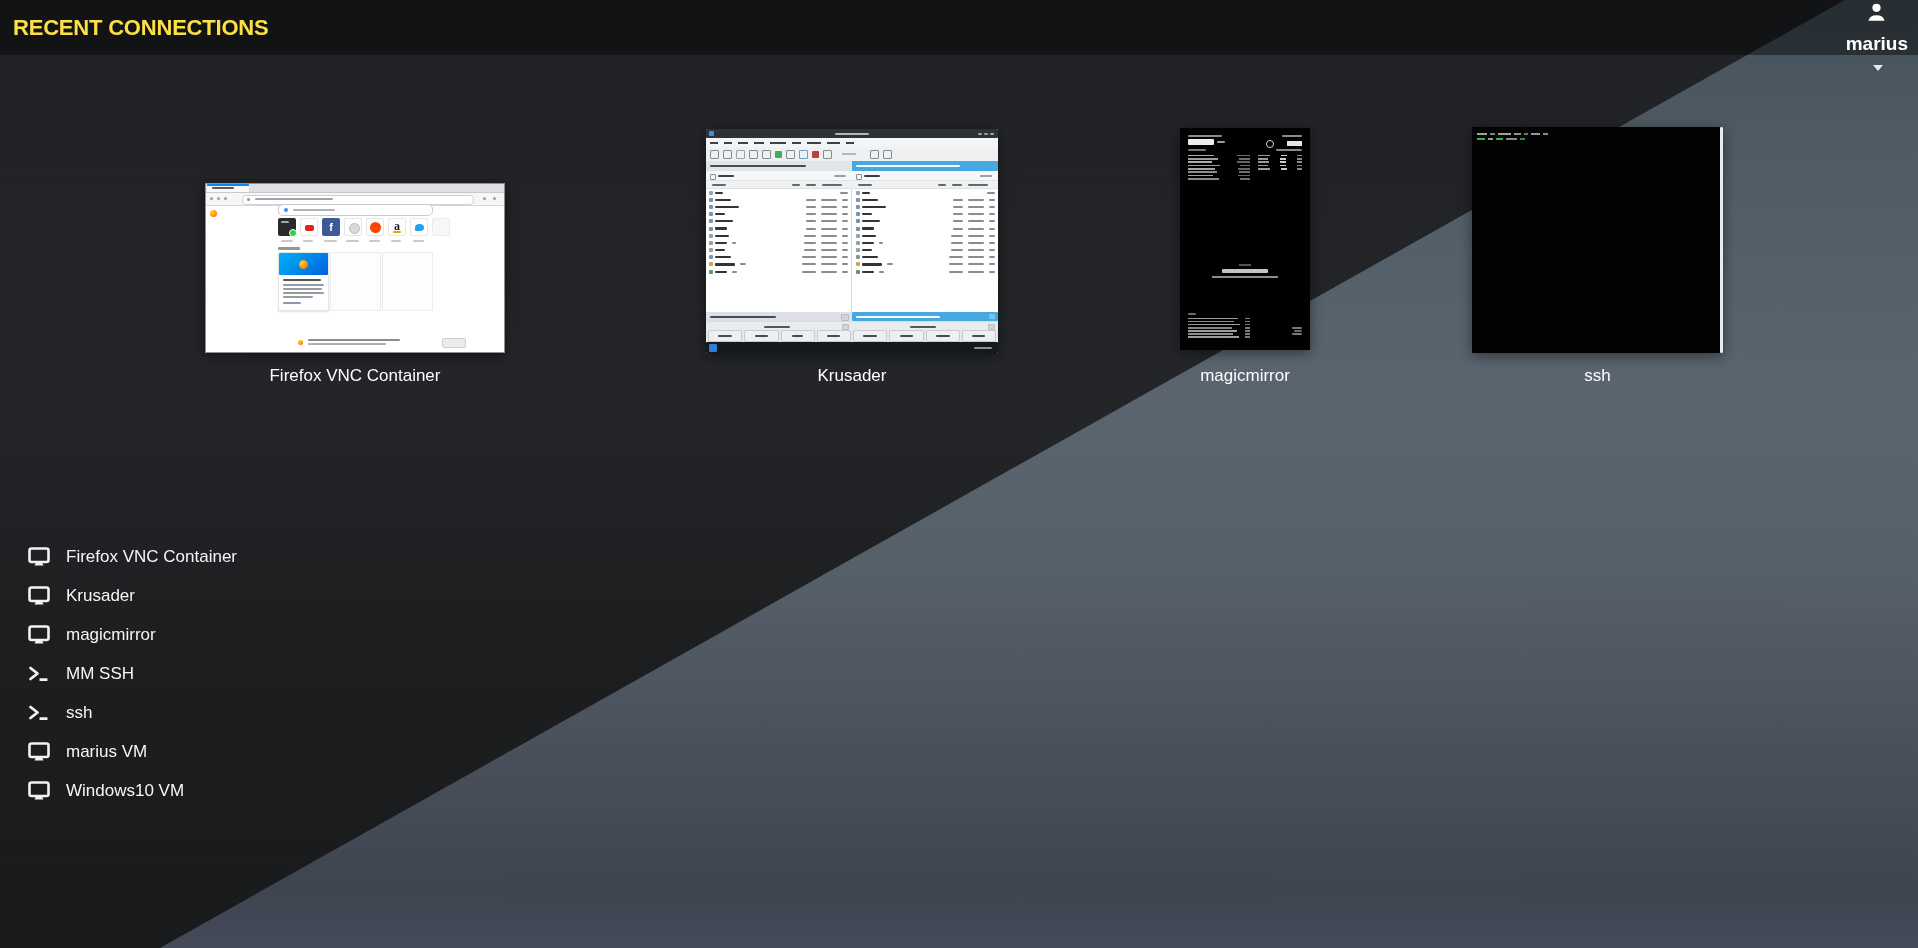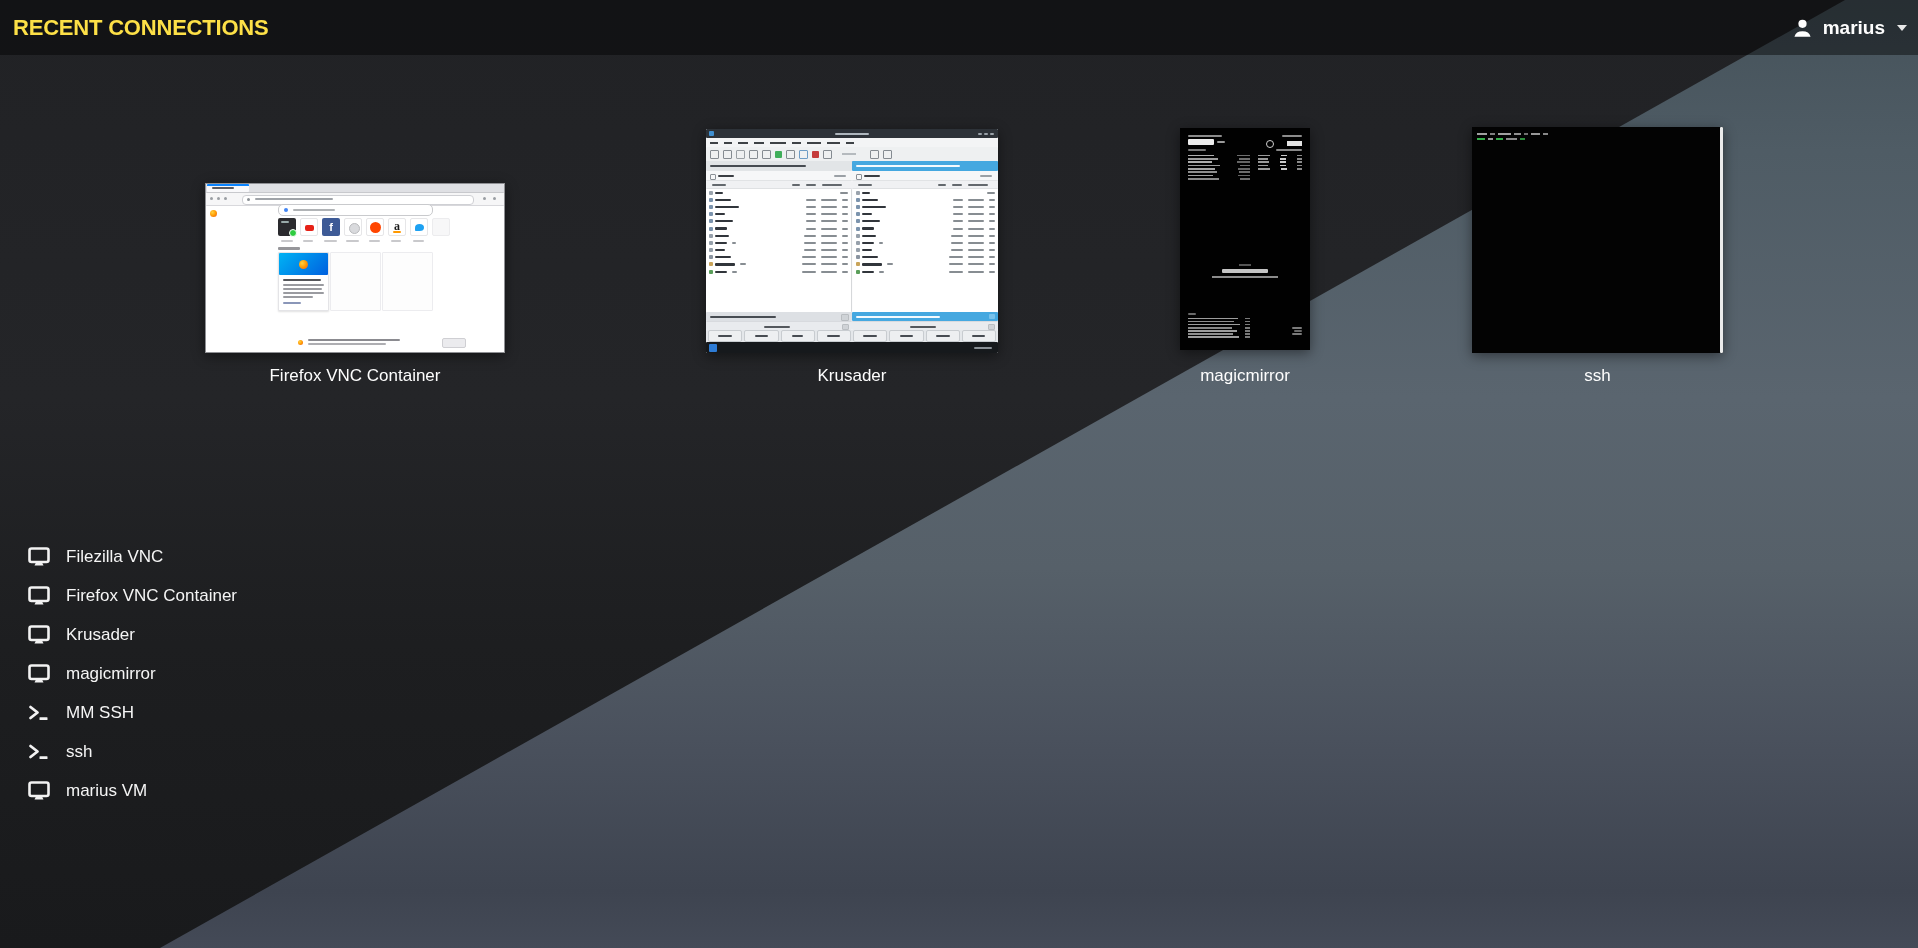--- a/index.html
+++ b/index.html
@@ -10,21 +10,21 @@
     background:linear-gradient(180deg,#45525a 0%,#4f5c65 16%,#5a656f 42%,#566069 60%,#4a515d 78%,#3e4450 94%,#444a57 100%);}
   .bg-shard{position:absolute;inset:0;
     background:linear-gradient(180deg,#212225 0%,#242528 42%,#1d1e20 68%,#191a1c 100%);
     clip-path:polygon(0 0,1845px 0,160px 948px,0 948px);}
   
   .topbar{position:absolute;left:0;top:0;width:100%;height:55px;background:rgba(0,0,0,0.43);}
   .allbar{position:absolute;left:0;top:455px;width:100%;height:58px;background:rgba(0,0,0,0.36);}
   .bar-title{position:absolute;left:13px;top:0;bottom:0;display:flex;align-items:center;
     font-size:22px;font-weight:bold;letter-spacing:-0.2px;color:#fde047;}
   
-  .user-menu{position:absolute;right:10px;top:0;height:55px;display:flex;align-items:center;gap:9px;cursor:pointer;}
+  .user-menu{position:absolute;right:10px;top:0;height:55px;display:flex;align-items:center;gap:9px;cursor:pointer;flex-direction:column;}
   .user-name{font-size:19px;font-weight:bold;color:#fdfdfd;}
   
   .filter-box{position:absolute;right:9px;top:466px;width:242px;height:32px;
     background:rgba(8,12,15,0.42);border:1px solid rgba(0,0,0,0.35);border-radius:3px;
     display:flex;align-items:center;padding:0 8px;box-sizing:border-box;gap:8px;}
   .filter-input{flex:1;background:transparent;border:none;outline:none;
     font-family:inherit;font-size:15px;color:#cfd2d4;}
   .filter-input::placeholder{color:#8d9398;}
   
   .conn-list{position:absolute;left:0;top:537px;}
@@ -628,70 +628,70 @@
 
 
   <div class="conn-list">
     <div class="conn-row">
       <span style="display:flex;">
           <svg width="22" height="20" viewBox="0 0 22 20">
             <rect x="1.5" y="1.5" width="19" height="13.5" rx="2" fill="none" stroke="#f2f2f2" stroke-width="2.6"></rect>
             <path d="M8.2 15 l-1.7 3.4 h9 l-1.7 -3.4 z" fill="#f2f2f2"></path>
           </svg>
         </span>
-      <span class="lbl">Filezilla VNC</span>
+      <span class="lbl">Firefox VNC Container</span>
     </div>
     <div class="conn-row">
       <span style="display:flex;">
           <svg width="22" height="20" viewBox="0 0 22 20">
             <rect x="1.5" y="1.5" width="19" height="13.5" rx="2" fill="none" stroke="#f2f2f2" stroke-width="2.6"></rect>
             <path d="M8.2 15 l-1.7 3.4 h9 l-1.7 -3.4 z" fill="#f2f2f2"></path>
           </svg>
         </span>
-      <span class="lbl">Firefox VNC Container</span>
+      <span class="lbl">Krusader</span>
     </div>
     <div class="conn-row">
       <span style="display:flex;">
           <svg width="22" height="20" viewBox="0 0 22 20">
             <rect x="1.5" y="1.5" width="19" height="13.5" rx="2" fill="none" stroke="#f2f2f2" stroke-width="2.6"></rect>
             <path d="M8.2 15 l-1.7 3.4 h9 l-1.7 -3.4 z" fill="#f2f2f2"></path>
           </svg>
         </span>
-      <span class="lbl">Krusader</span>
+      <span class="lbl">magicmirror</span>
+    </div>
+    <div class="conn-row">
+      <span style="display:flex;">
+          <svg width="22" height="20" viewBox="0 0 22 20">
+            <path d="M2.5 4 l7 5.5 -7 5.5" fill="none" stroke="#f2f2f2" stroke-width="2.8" stroke-linecap="round" stroke-linejoin="round"></path>
+            <rect x="11.5" y="14.2" width="8" height="2.8" rx="0.6" fill="#f2f2f2"></rect>
+          </svg>
+        </span>
+      <span class="lbl">MM SSH</span>
+    </div>
+    <div class="conn-row">
+      <span style="display:flex;">
+          <svg width="22" height="20" viewBox="0 0 22 20">
+            <path d="M2.5 4 l7 5.5 -7 5.5" fill="none" stroke="#f2f2f2" stroke-width="2.8" stroke-linecap="round" stroke-linejoin="round"></path>
+            <rect x="11.5" y="14.2" width="8" height="2.8" rx="0.6" fill="#f2f2f2"></rect>
+          </svg>
+        </span>
+      <span class="lbl">ssh</span>
     </div>
     <div class="conn-row">
       <span style="display:flex;">
           <svg width="22" height="20" viewBox="0 0 22 20">
             <rect x="1.5" y="1.5" width="19" height="13.5" rx="2" fill="none" stroke="#f2f2f2" stroke-width="2.6"></rect>
             <path d="M8.2 15 l-1.7 3.4 h9 l-1.7 -3.4 z" fill="#f2f2f2"></path>
           </svg>
         </span>
-      <span class="lbl">magicmirror</span>
-    </div>
-    <div class="conn-row">
-      <span style="display:flex;">
-          <svg width="22" height="20" viewBox="0 0 22 20">
-            <path d="M2.5 4 l7 5.5 -7 5.5" fill="none" stroke="#f2f2f2" stroke-width="2.8" stroke-linecap="round" stroke-linejoin="round"></path>
-            <rect x="11.5" y="14.2" width="8" height="2.8" rx="0.6" fill="#f2f2f2"></rect>
-          </svg>
-        </span>
-      <span class="lbl">MM SSH</span>
-    </div>
-    <div class="conn-row">
-      <span style="display:flex;">
-          <svg width="22" height="20" viewBox="0 0 22 20">
-            <path d="M2.5 4 l7 5.5 -7 5.5" fill="none" stroke="#f2f2f2" stroke-width="2.8" stroke-linecap="round" stroke-linejoin="round"></path>
-            <rect x="11.5" y="14.2" width="8" height="2.8" rx="0.6" fill="#f2f2f2"></rect>
-          </svg>
-        </span>
-      <span class="lbl">ssh</span>
+      <span class="lbl">marius VM</span>
     </div>
     <div class="conn-row">
       <span style="display:flex;">
           <svg width="22" height="20" viewBox="0 0 22 20">
             <rect x="1.5" y="1.5" width="19" height="13.5" rx="2" fill="none" stroke="#f2f2f2" stroke-width="2.6"></rect>
             <path d="M8.2 15 l-1.7 3.4 h9 l-1.7 -3.4 z" fill="#f2f2f2"></path>
           </svg>
         </span>
-      <span class="lbl">marius VM</span>
+      <span class="lbl">Windows10 VM</span>
     </div>
   </div>
 </div>
 
 </body></html>

